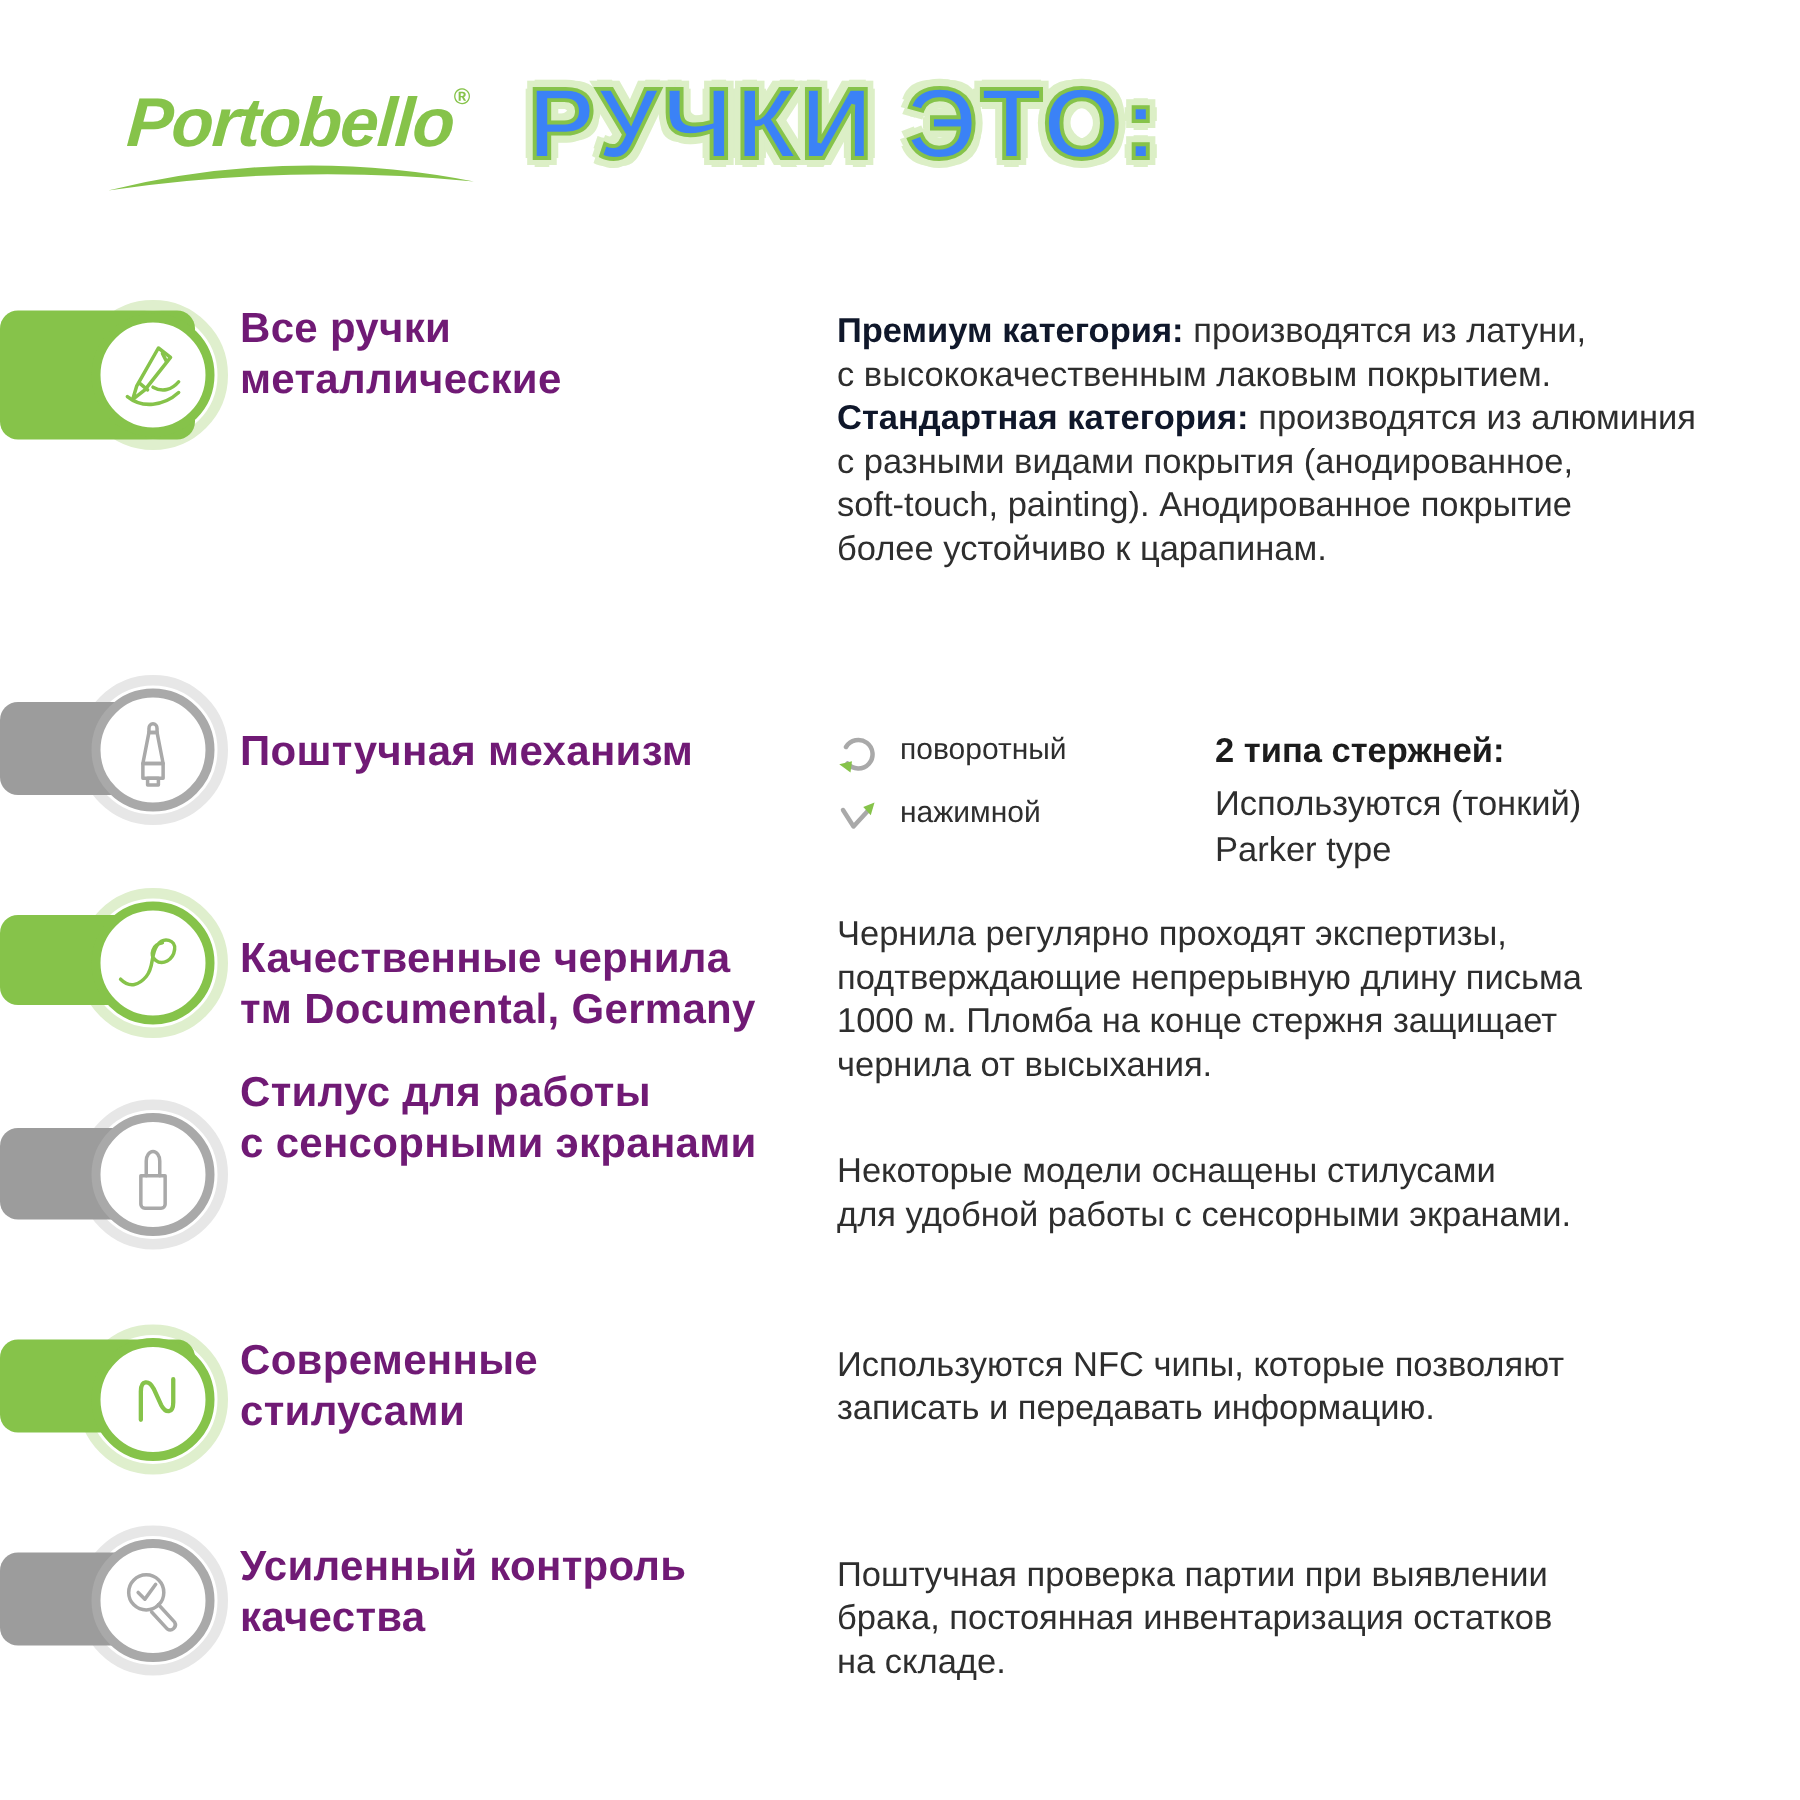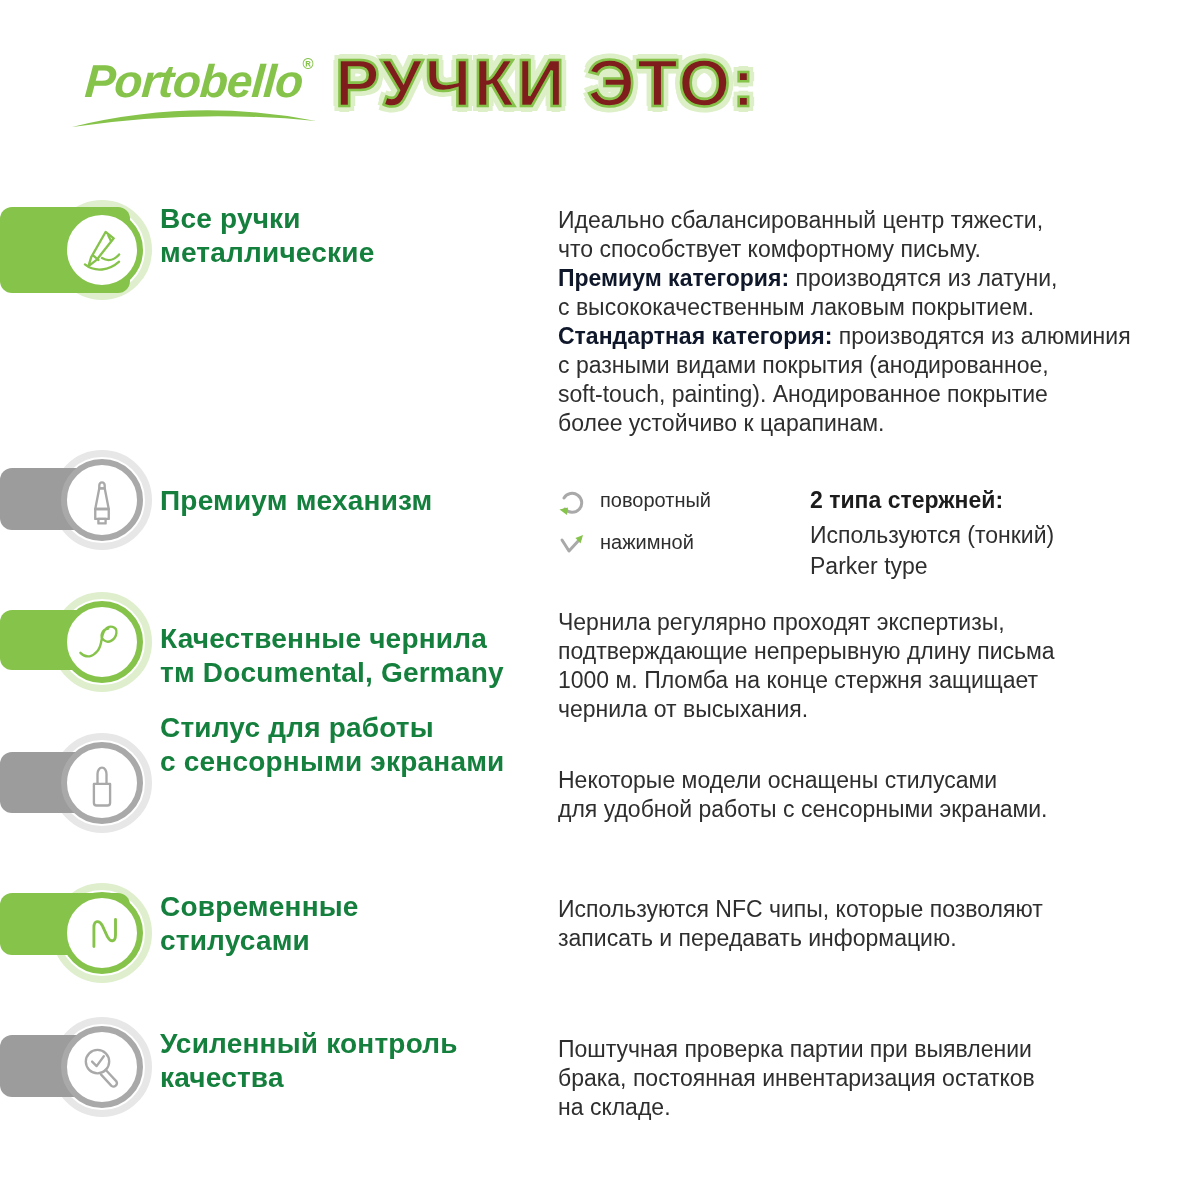--- a/index.html
+++ b/index.html
@@ -10,43 +10,43 @@
   }
   
   .logo-wrap { position:absolute; left:85px; top:54px; }
   .logo-text {
     font-size:46px; font-weight:bold; font-style:italic; color:#86C34A;
     letter-spacing:-1px; display:inline-block; transform:skewX(-4deg);
   }
   .logo-reg { font-size:15px; font-weight:bold; color:#86C34A; vertical-align:28px; }
   .logo-swoosh { position:absolute; left:-16px; top:52px; }
   .page-title {
-    position:absolute; left:335px; top:46px; font-size:67px; line-height:74px;
-    font-weight:bold; letter-spacing:2px; color:#7f1d1d;
+    position:absolute; left:352px; top:46px; font-size:67px; line-height:74px;
+    font-weight:bold; letter-spacing:2px; color:#3b82f6;
     -webkit-text-stroke:2.6px #86C34A;
     text-shadow: 5px 5px 0 #DCEFC6, -5px -5px 0 #DCEFC6, 5px -5px 0 #DCEFC6,
                  -5px 5px 0 #DCEFC6, 6px 0 0 #DCEFC6, -6px 0 0 #DCEFC6,
                  0 6px 0 #DCEFC6, 0 -6px 0 #DCEFC6;
   }
   
   .halo { position:absolute; left:52px; width:100px; height:100px; border-radius:50%;
           border:7px solid #DFEFCD; z-index:0; }
   .halo.gray { border-color:#E7E7E7; }
   .bar { position:absolute; left:0; width:130px; background:#86C34A;
          border-radius:12px; z-index:1; }
   .bar.gray { background:#9C9C9C; }
   .circle { position:absolute; left:61px; width:82px; height:82px; border-radius:50%;
             background:#fff; border:6px solid #86C34A; z-index:2;
             display:flex; align-items:center; justify-content:center; }
   .circle.gray { border-color:#A9A9A9; }
   .icon { width:54px; height:54px; }
   .s { fill:none; stroke:#86C34A; stroke-width:2.6; stroke-linecap:round; stroke-linejoin:round; }
   .gray .s, .s.gray { stroke:#A9A9A9; }
   .heading { position:absolute; left:160px; font-size:28px; line-height:34px;
-             font-weight:bold; color:#15803d; white-space:pre-line; letter-spacing:0.2px; z-index:3; }
+             font-weight:bold; color:#701a75; white-space:pre-line; letter-spacing:0.2px; z-index:3; }
   .body { position:absolute; left:558px; width:630px; font-size:23px; line-height:29px;
           color:#2E2E2E; white-space:pre-line; z-index:3; }
   .body b { color:#0f172a; }
   
   .mech-icon { position:absolute; width:32px; height:32px; }
   .mech-label { position:absolute; left:600px; font-size:20px; color:#2E2E2E; }
   .refill-title { position:absolute; left:810px; font-size:23px; font-weight:bold; color:#1c1c1c;text-align:center; }
   .refill-lines { position:absolute; left:810px; font-size:23px; line-height:31px;
                   color:#2E2E2E; white-space:pre-line; }
 </style>
@@ -72,42 +72,40 @@
       <svg class="icon" viewBox="0 0 60 60">
         <path class="s" d="M34,10 L43,17 L24,41 L15,48 L18,38 Z"></path>
         <path class="s" d="M37,14 L40,20"></path>
         <path class="s" d="M20,36 L26,41"></path>
         <path class="s" d="M11,46 C22,55 38,53 49,43"></path>
         <path class="s" d="M30,39 C37,43 44,41 49,35"></path>
       </svg>
     </span>
     <h2 class="heading" style="top:202px">Все ручки
 металлические</h2>
-    <p class="body" style="top:206px"><span>Идеально сбалансированный центр тяжести,
-что способствует комфортному письму.
-</span><b>Премиум категория:</b><span> производятся из латуни,
+    <p class="body" style="top:206px"><b>Премиум категория:</b><span> производятся из латуни,
 с высококачественным лаковым покрытием.
 </span><b>Стандартная категория:</b><span> производятся из алюминия
 с разными видами покрытия (анодированное,
 soft-touch, painting). Анодированное покрытие
 более устойчиво к царапинам.</span></p>
   </section>
 
   <section class="gray">
     <span class="halo gray" style="top:450px"></span>
     <span class="bar gray" style="top:468px;height:62px"></span>
     <span class="circle gray" style="top:459px">
       <svg class="icon" viewBox="0 0 60 60">
         <path class="s gray" d="M27,17 v-3 a3,3.5 0 0 1 6,0 v3 z"></path>
         <path class="s gray" d="M27,17 L22.5,40 L37.5,40 L33,17 Z"></path>
         <rect class="s gray" x="22.5" y="40" width="15" height="11"></rect>
         <rect class="s gray" x="26" y="51" width="8" height="5"></rect>
       </svg>
     </span>
-    <h2 class="heading" style="top:484px">Премиум механизм</h2>
+    <h2 class="heading" style="top:484px">Поштучная механизм</h2>
 
     <svg class="mech-icon" style="left:556px;top:488px" viewBox="0 0 32 32">
       <path class="s" style="stroke-width:3" d="M8,10 A9.5,9.5 0 1 1 9,21"></path>
       <path d="M12,19.5 L3.5,21.5 L11,27 Z" fill="#86C34A"></path>
     </svg>
     <span class="mech-label" style="top:489px">поворотный</span>
 
     <svg class="mech-icon" style="left:556px;top:528px" viewBox="0 0 32 32">
       <path class="s" style="stroke-width:3" d="M6,12 L13,23 L24,11"></path>
       <path d="M27,7 L19.5,10 L24.5,15.5 Z" fill="#86C34A"></path>

